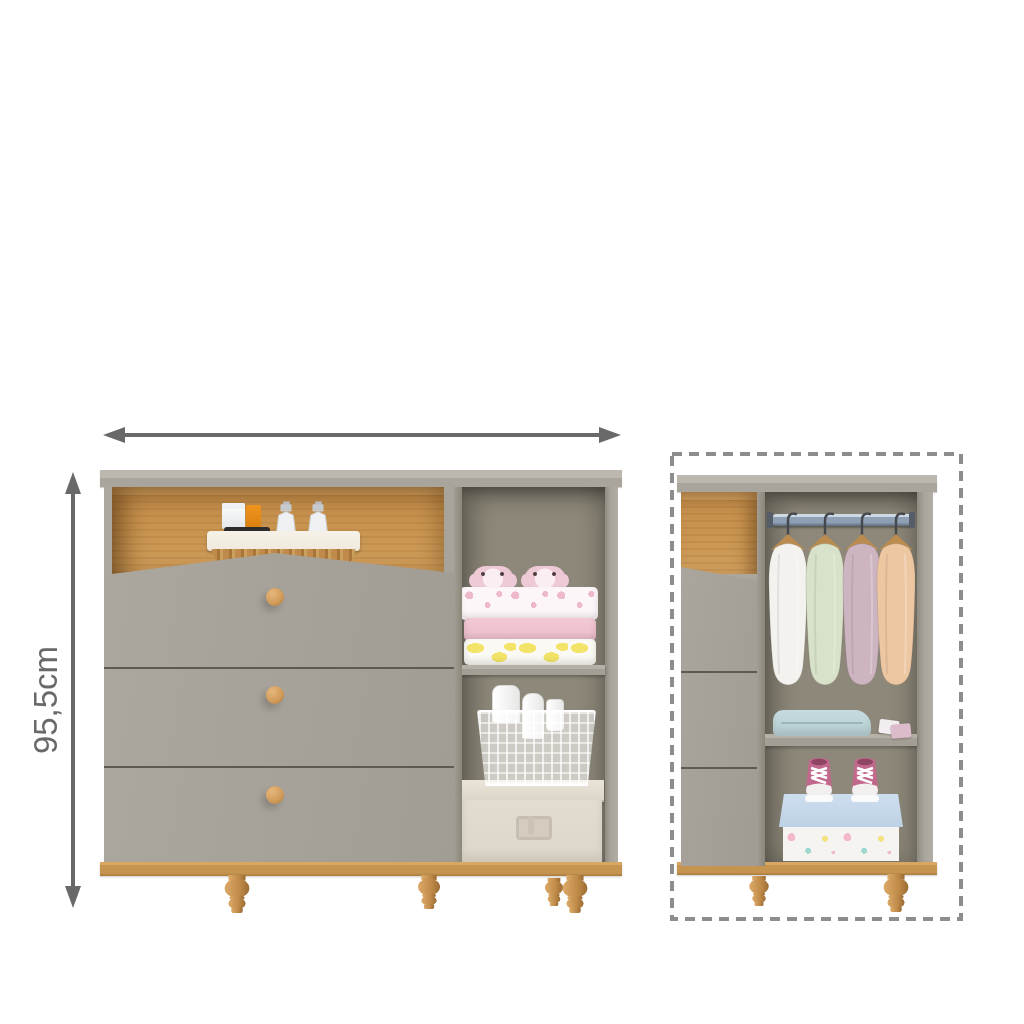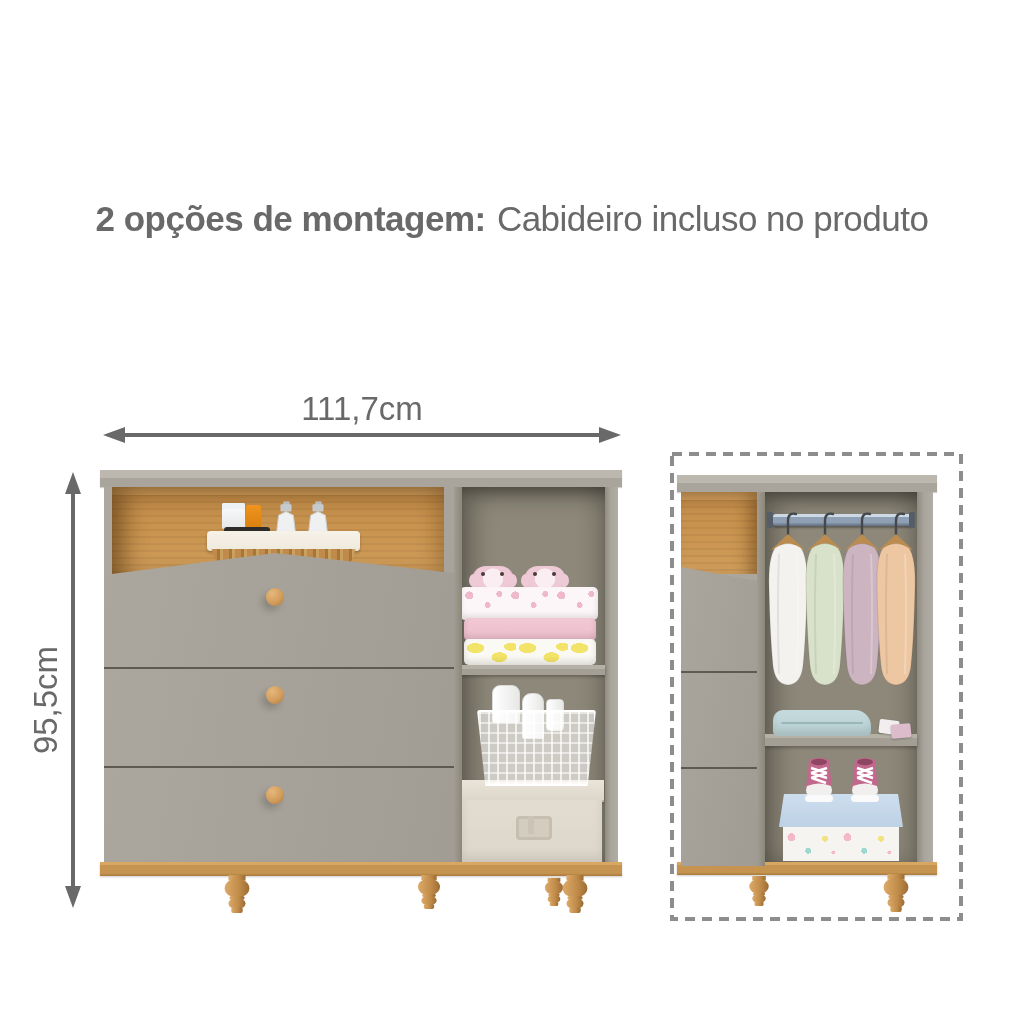--- a/index.html
+++ b/index.html
@@ -184,25 +184,21 @@
     <symbol id="spray" viewBox="0 0 26 36">
       <rect x="10" y="0" width="7" height="4" fill="#b9bcc0"></rect>
       <rect x="7" y="3" width="12" height="8" rx="1.5" fill="#c7cacd"></rect>
       <path d="M13 11 L21 15 L23.5 36 L2.5 36 L5 15 Z" fill="#eef0f1" stroke="#c9cccd" stroke-width="1"></path>
     </symbol>
   </defs>
 </svg>
 
 <div id="canvas">
 
-  <div class="abs" id="title">
-    <span class="b">2 opções de montagem:</span><span class="r">Cabideiro incluso no produto</span>
-  </div>
-
-  <div class="abs dim-label" id="wlabel">111,7cm</div>
+
   <svg class="abs" id="wl-svg" width="518" height="22">
     <line x1="16" y1="11" x2="502" y2="11" class="arrow-line"></line>
     <polygon points="0,11 22,3 22,19" class="arrow-head"></polygon>
     <polygon points="518,11 496,3 496,19" class="arrow-head"></polygon>
   </svg>
 
   <div class="abs dim-label" id="hlabel">95,5cm</div>
   <svg class="abs" id="hl-svg" width="32" height="436">
     <line x1="16" y1="16" x2="16" y2="420" class="arrow-line"></line>
     <polygon points="16,0 8,22 24,22" class="arrow-head"></polygon>

